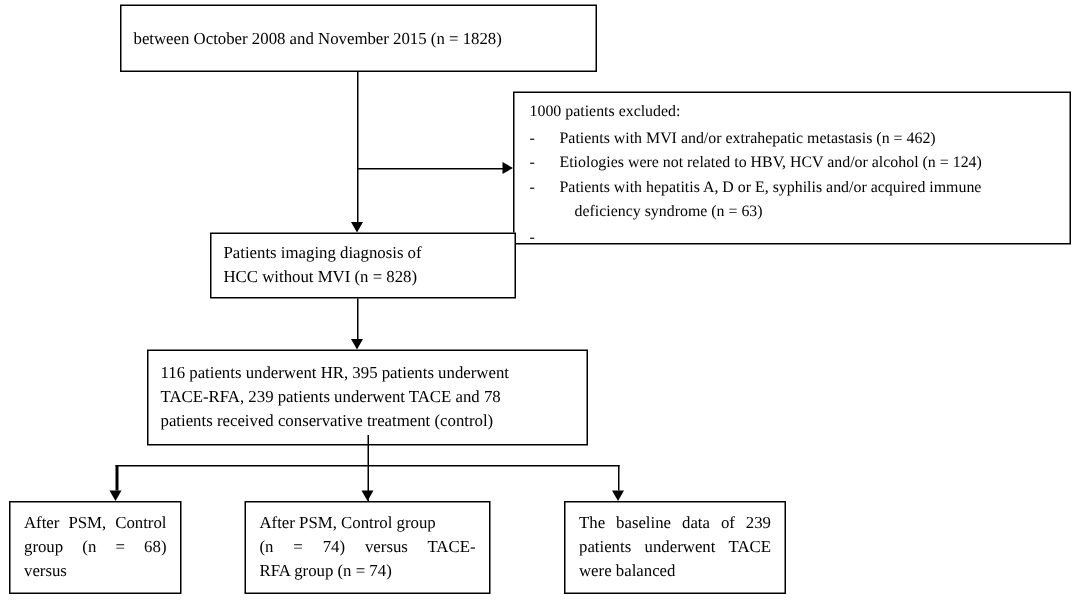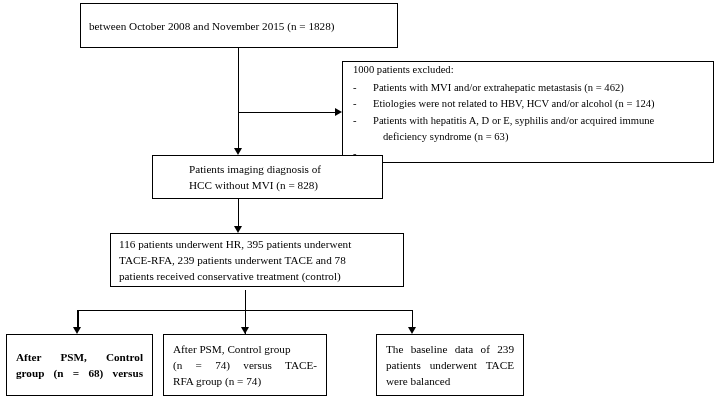--- a/index.html
+++ b/index.html
@@ -39,25 +39,25 @@
     text-align-last: justify;
     padding: 0 9px;
   }
   .box.justify .ln.last {
     text-align-last: left;
   }
 
   
   #box-enrolled   { left: 80px;  top: 3px;   width: 318px; height: 45px; }
   #box-excluded   { left: 342px; top: 61px;  width: 372px; height: 102px;
-                    font-size: 10.6px; line-height: 16.5px; justify-content: flex-end;
+                    font-size: 10.6px; line-height: 16.5px; justify-content: space-between;
                     padding-top: 5px; }
-  #box-diagnosis  { left: 152px; top: 155px; width: 231px; height: 44px; padding-left: 28px; }
-  #box-treatments { left: 98px;  top: 233px; width: 294px; height: 54px; margin-left: 12px; }
-  #box-psm-hr     { left: 6px;   top: 334px; width: 147px; height: 62px; font-weight: bold; }
+  #box-diagnosis  { left: 140px; top: 155px; width: 204px; height: 44px; }
+  #box-treatments { left: 98px;  top: 233px; width: 294px; height: 64px; }
+  #box-psm-hr     { left: 6px;   top: 334px; width: 115px; height: 62px; }
   #box-psm-tacerfa{ left: 163px; top: 334px; width: 164px; height: 62px; }
   #box-tace-base  { left: 332px; top: 334px; width: 148px; height: 62px; margin-left: 44px; }
 
   
   .excl-head { padding: 0 10px 1px 10px; white-space: nowrap; }
   .excl-item {
     display: flex;
     padding: 0 8px 0 10px;
   }
   .excl-dash { width: 20px; flex: none; }

